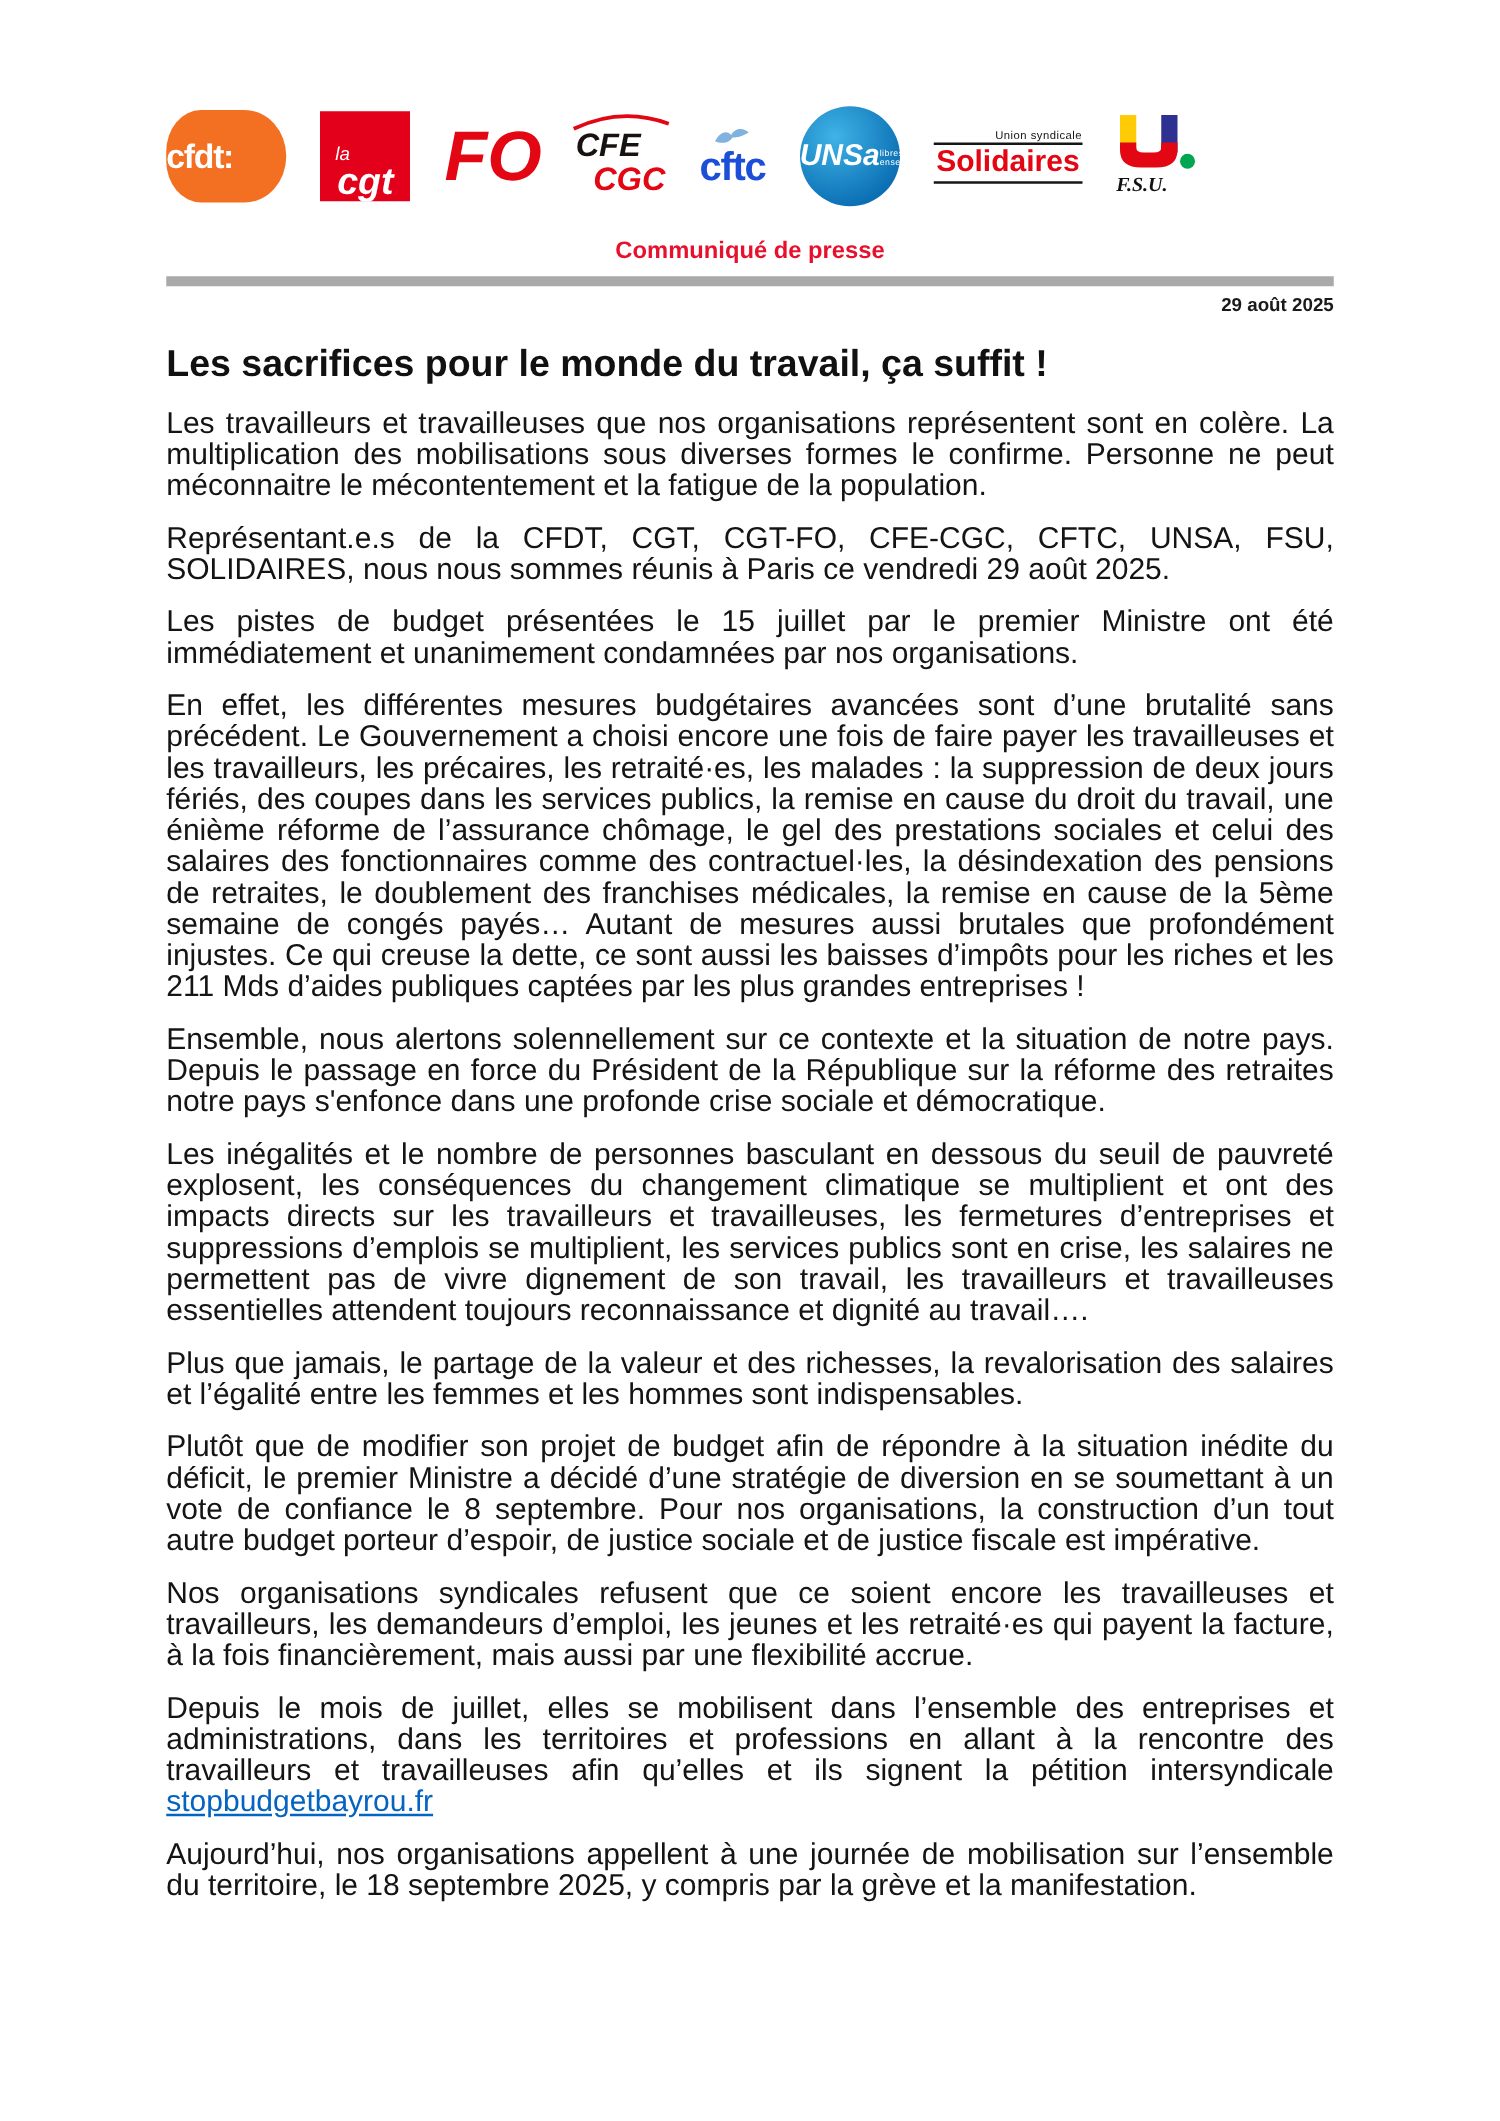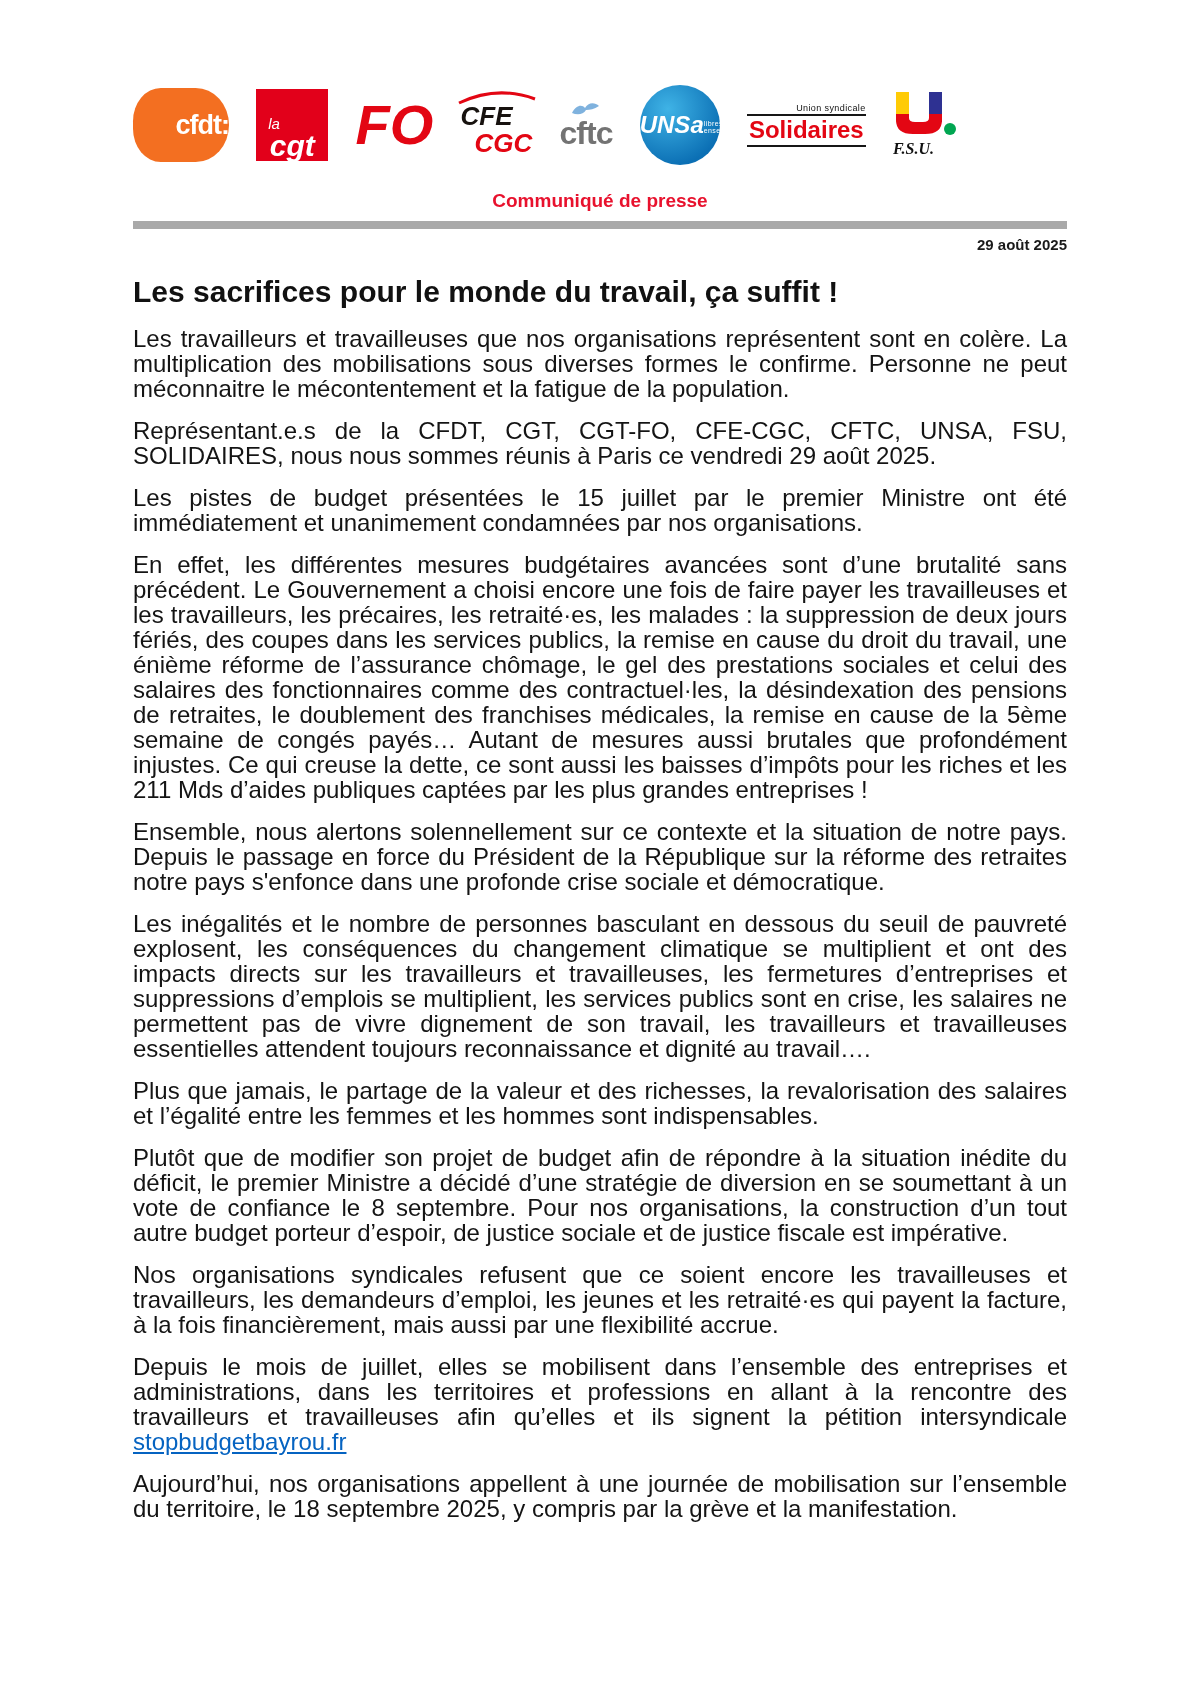--- a/index.html
+++ b/index.html
@@ -11,42 +11,42 @@
   .content { width:934px; margin:0 auto; padding-top:82px; }
 
   
   .logo-row {
     display:flex; align-items:center; justify-content:space-between;
     height:86px; width:824px; margin-bottom:22px;
   }
   .logo-cfdt {
     width:96px; height:74px; background:#F36F21;
     border-radius:30px 36px 36px 30px / 36px 40px 40px 36px;
-    display:flex; align-items:center; justify-content:flex-end; flex:none;
+    display:flex; align-items:center; justify-content:flex-start; flex:none;
   }
   .logo-cfdt span { color:#fff; font-weight:bold; font-size:27px; letter-spacing:-1px; }
 
   .logo-cgt {
     width:72px; height:72px; background:#E2001A; color:#fff; flex:none;
     display:flex; flex-direction:column; align-items:center; justify-content:flex-end;
     font-style:italic; line-height:1;
   }
   .logo-cgt .la  { font-size:15px; align-self:flex-start; margin-left:12px; }
   .logo-cgt .cgt { font-size:30px; font-weight:bold; }
 
   .logo-fo { color:#E30613; font-weight:900; font-style:italic; font-size:56px; line-height:1; flex:none; }
 
   .logo-cfecgc { position:relative; display:flex; flex-direction:column; line-height:1.02;
                  font-style:italic; font-weight:900; flex:none; padding-top:10px; }
   .logo-cfecgc .l1 { color:#17120F; font-size:26px; }
   .logo-cfecgc .l2 { color:#E30613; font-size:26px; margin-left:14px; }
   .logo-cfecgc svg { position:absolute; top:-2px; left:-4px; }
 
   .logo-cftc { display:flex; flex-direction:column; align-items:center; flex:none; }
-  .logo-cftc .txt { color:#737373; font-weight:bold; font-size:32px; line-height:1; letter-spacing:-1px; }
+  .logo-cftc .txt { color:#1d4ed8; font-weight:bold; font-size:32px; line-height:1; letter-spacing:-1px; }
 
   .logo-unsa {
     width:80px; height:80px; border-radius:50%; flex:none;
     background:radial-gradient(circle at 35% 30%, #3FB3E6 0%, #0B6FB4 75%);
     display:flex; flex-direction:row; align-items:center; color:#fff;
   }
   .logo-unsa .main { font-style:italic; font-weight:900; font-size:24px; line-height:1; }
   .logo-unsa .sub  { font-size:7px; margin-top:3px; letter-spacing:.4px; }
 
   .logo-solidaires { display:flex; flex-direction:column; align-items:flex-end; flex:none; }

